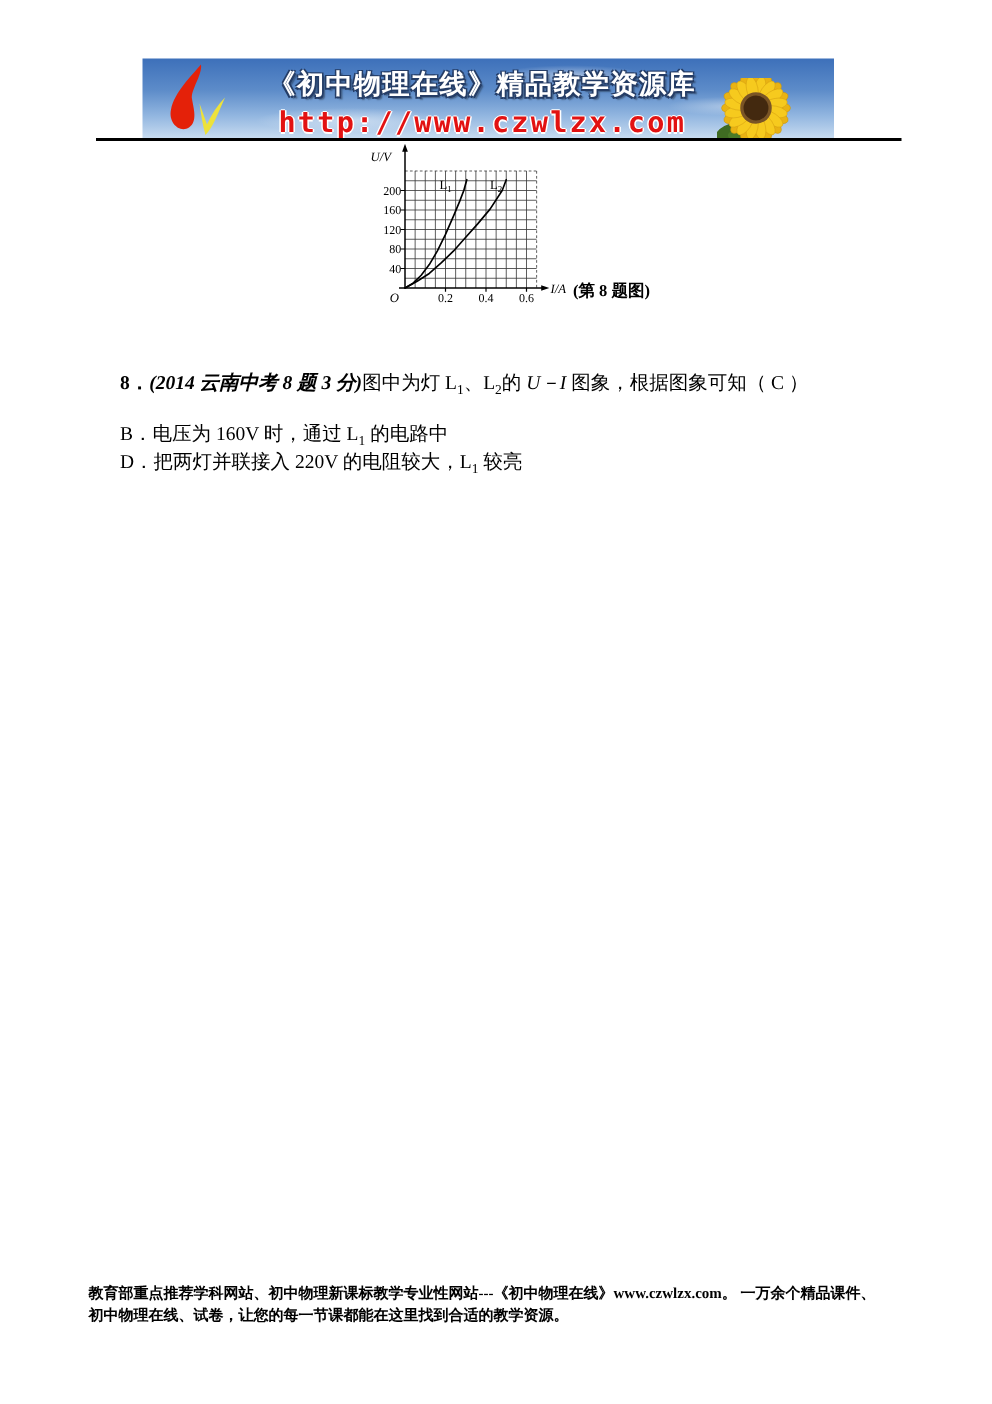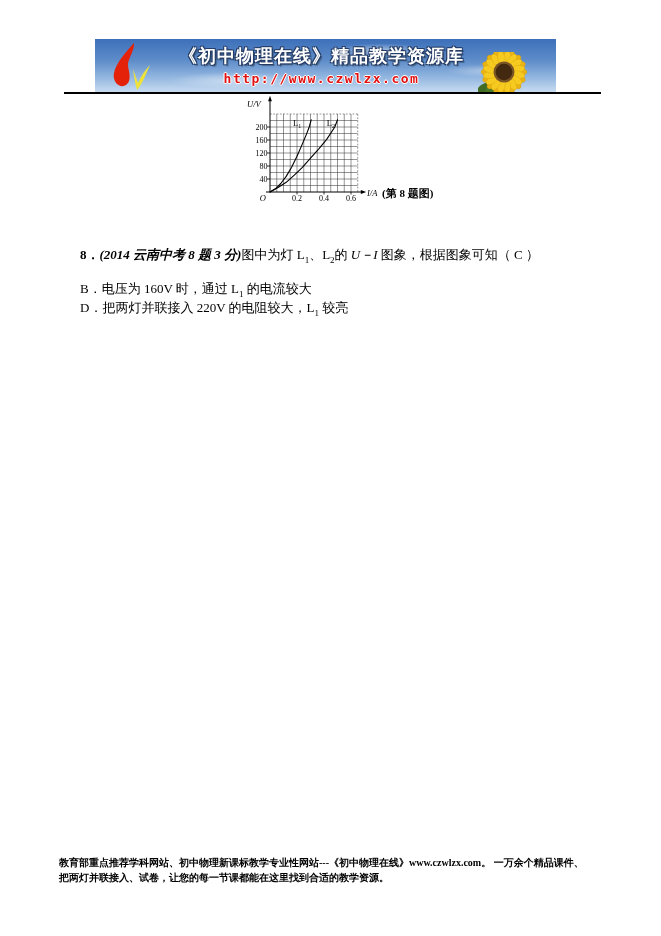--- a/index.html
+++ b/index.html
@@ -11,21 +11,21 @@
     background:
       radial-gradient(70px 10px at 62% 22%, rgba(255,255,255,.50), rgba(255,255,255,0) 72%),
       radial-gradient(90px 12px at 30% 78%, rgba(255,255,255,.45), rgba(255,255,255,0) 70%),
       radial-gradient(60px 9px  at 85% 60%, rgba(255,255,255,.35), rgba(255,255,255,0) 70%),
       linear-gradient(180deg,#3d70ba 0%,#5d8cc9 40%,#92b6e0 72%,#c7dbf0 100%);}
   .banner-text{position:absolute;left:58px;right:66px;top:0;text-align:center;}
   .banner-title{margin-top:5px;font-size:18px;font-weight:bold;letter-spacing:1px;color:#ffffff;
     font-family:"Liberation Serif","DejaVu Serif",serif;
     text-shadow:1px 1px 0 #253d66,-1px 1px 0 #253d66,1px -1px 0 #253d66,-1px -1px 0 #253d66,2px 2px 1px rgba(0,0,0,.35);
     white-space:nowrap;}
-  .banner-url{margin-top:3px;font-size:13px;font-weight:bold;letter-spacing:1.5px;color:#e21212;
+  .banner-url{margin-top:3px;font-size:19px;font-weight:bold;letter-spacing:1.5px;color:#e21212;
     font-family:"DejaVu Sans Mono","Liberation Mono",monospace;
     text-shadow:1px 0 0 #fff,-1px 0 0 #fff,0 1px 0 #fff,0 -1px 0 #fff;white-space:nowrap;}
   .logo{position:absolute;left:10px;top:2px;}
   .sunflower{position:absolute;right:26px;top:13px;}
 
   .rule{position:absolute;left:64px;top:92px;width:537px;border-top:2px solid #000;height:0;}
 
   
   .figure{position:absolute;left:243px;top:95px;}
 
@@ -160,22 +160,22 @@
       <text x="23" y="106" text-anchor="end" font-size="8.5" font-style="italic" font-family="Liberation Serif, DejaVu Serif, serif">O</text>
       <text x="139" y="102" font-size="11" font-weight="bold" font-family="Liberation Serif, DejaVu Serif, serif">(第 8 题图)</text>
     </svg>
   </div>
 
   <div class="question">
     <span class="q-number">8．</span><span class="q-source">(2014 云南中考 8 题 3 分)</span><span>图中为灯 L</span><sub>1</sub><span>、L</span><sub>2</sub><span>的 </span><span class="formula">U－I</span><span> 图象，根据图象可知（  </span><span>C</span><span>  ）</span>
   </div>
 
   <div class="options">
-    <div class="option"><span>B．电压为 160V  时，通过 L</span><sub>1</sub><span> 的电流较大</span><sub></sub><span></span></div>
+    <div class="option"><span>B．电压为 160V  时，通过 L</span><sub>1</sub><span> 的电路中</span><sub></sub><span></span></div>
     <div class="option"><span>D．把两灯并联接入 220V  的电阻较大，L</span><sub>1</sub><span> 较亮</span><sub></sub><span></span></div>
   </div>
 
   <div class="footer">
     <div>教育部重点推荐学科网站、初中物理新课标教学专业性网站---《初中物理在线》www.czwlzx.com。 一万余个精品课件、</div>
-    <div>把两灯并联接入、试卷，让您的每一节课都能在这里找到合适的教学资源。</div>
+    <div>初中物理在线、试卷，让您的每一节课都能在这里找到合适的教学资源。</div>
   </div>
 
 </div>
 
 </body></html>

